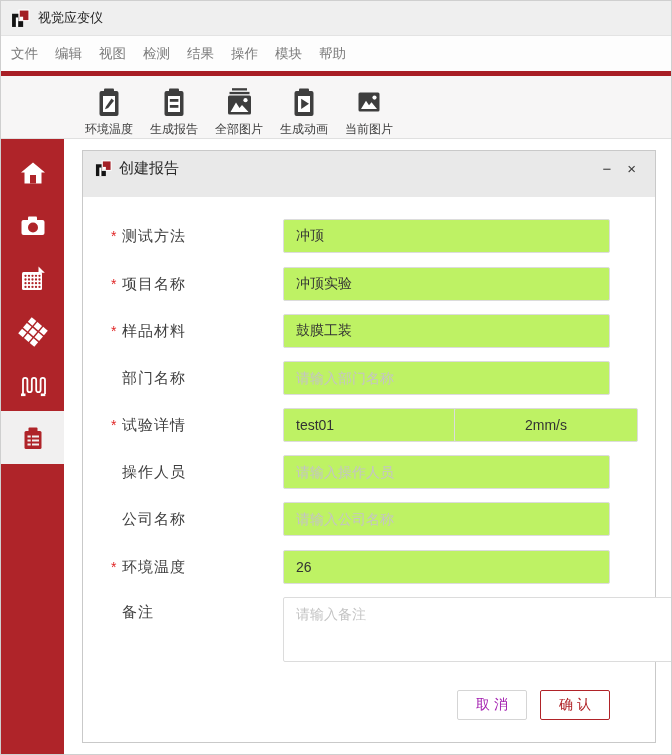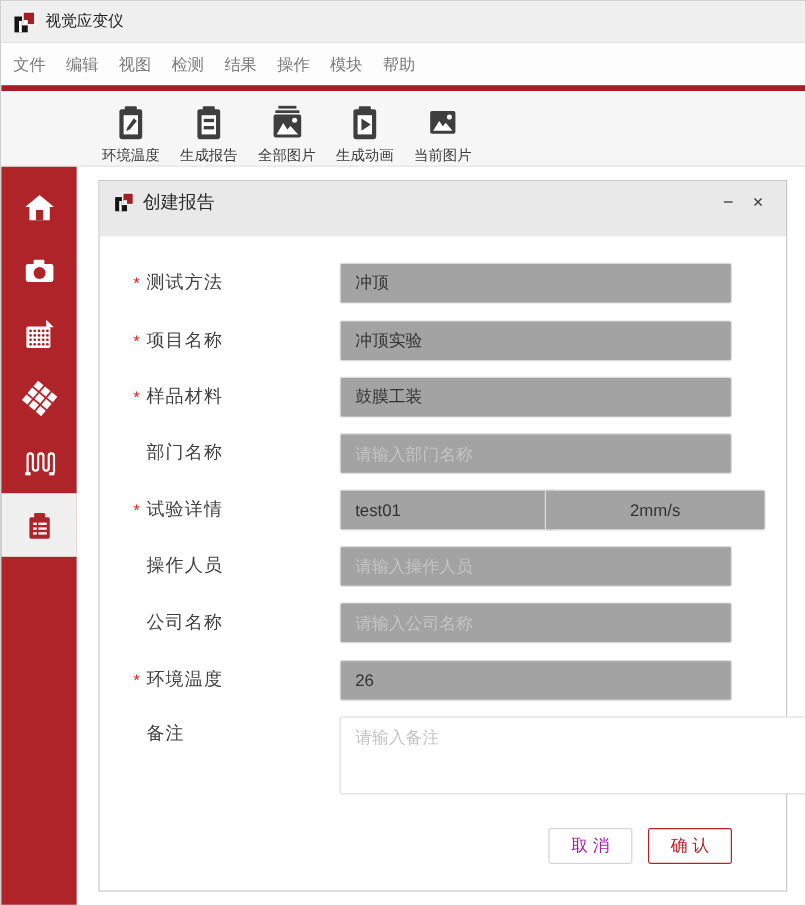--- a/index.html
+++ b/index.html
@@ -34,21 +34,21 @@
   .dlg-titlebar{height:46px;background:#e9e9e9;display:flex;align-items:center;padding:0 19px 12px 12px;}
   .dlg-title{font-size:15px;color:#2a2a2a;margin-left:7px;flex:1;}
   .dlg-win-btn{font-size:15px;color:#3a3a3a;background:none;border:none;cursor:pointer;padding:0 0 0 0;margin-left:16px;line-height:1;}
 
   .row{position:absolute;left:0;width:100%;height:34px;}
   .r1{top:68px}.r2{top:116px}.r3{top:163px}.r4{top:210px}.r5{top:257px}
   .r6{top:304px}.r7{top:351px}.r8{top:399px}.r9{top:446px;height:65px;}
   .req{position:absolute;left:28px;top:9px;color:#e02424;font-size:14px;}
   .lbl{position:absolute;left:39px;top:0;line-height:34px;font-size:15px;color:#3f3f3f;letter-spacing:1px;}
   .r9 .lbl{line-height:24px;top:3px;}
-  .inp{position:absolute;left:200px;top:0;width:327px;height:34px;border:1px solid #dcdcdc;border-radius:2px;padding:0 12px;font-size:14px;color:#333;background:#a3a3a3;outline:none;}
+  .inp{position:absolute;left:200px;top:0;width:327px;height:34px;border:1px solid #dcdcdc;border-radius:2px;padding:0 12px;font-size:14px;color:#333;background:#bef264;outline:none;}
   .inp::placeholder{color:#c4c4c4;}
   .inp.half1{width:180px;}
   .inp.half2{left:371px;width:184px;text-align:center;}
   .txtarea{position:absolute;left:200px;top:0;width:395px;height:65px;border:1px solid #dcdcdc;border-radius:2px;padding:8px 12px;font-size:14px;color:#333;resize:none;outline:none;}
   .txtarea::placeholder{color:#c4c4c4;}
 
   .btn-row{position:absolute;top:539px;left:0;width:100%;height:30px;}
   .btn{position:absolute;top:0;width:70px;height:30px;border-radius:2px;background:#fff;font-size:14px;cursor:pointer;}
   .btn.cancel{left:374px;border:1px solid #d5d5d5;color:#a21caf;}
   .btn.confirm{left:457px;border:1px solid #b02328;color:#b02328;}

